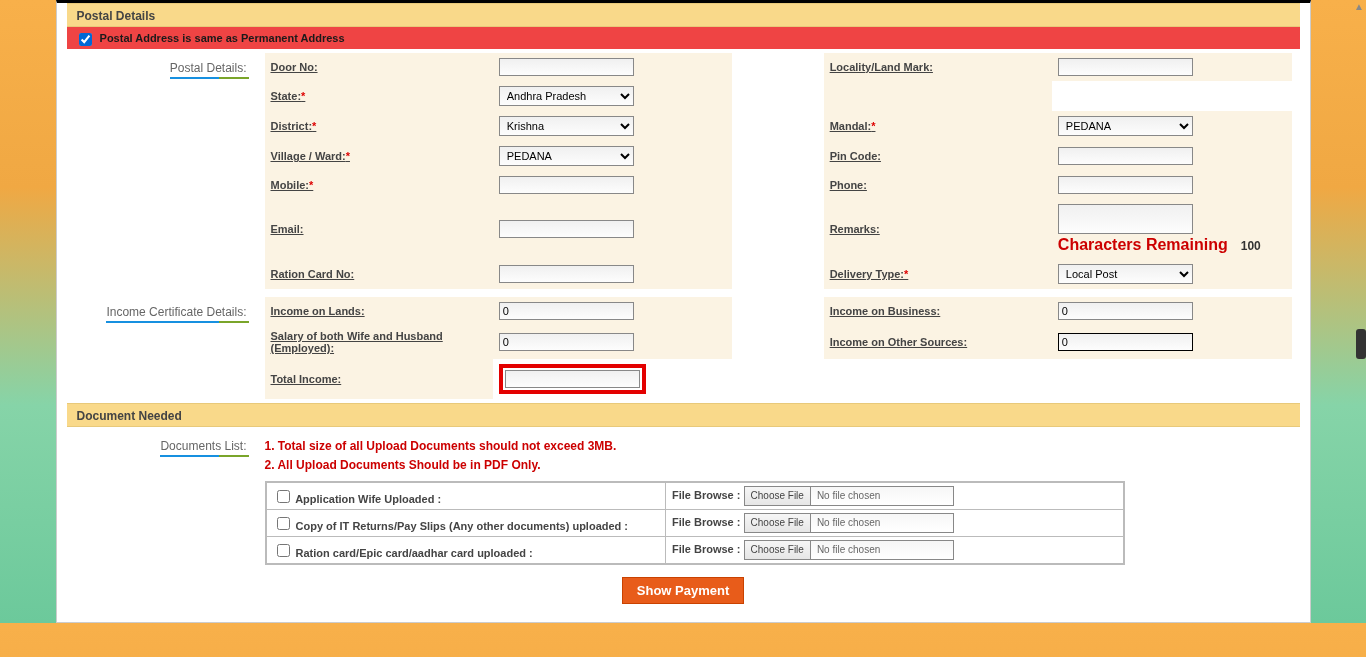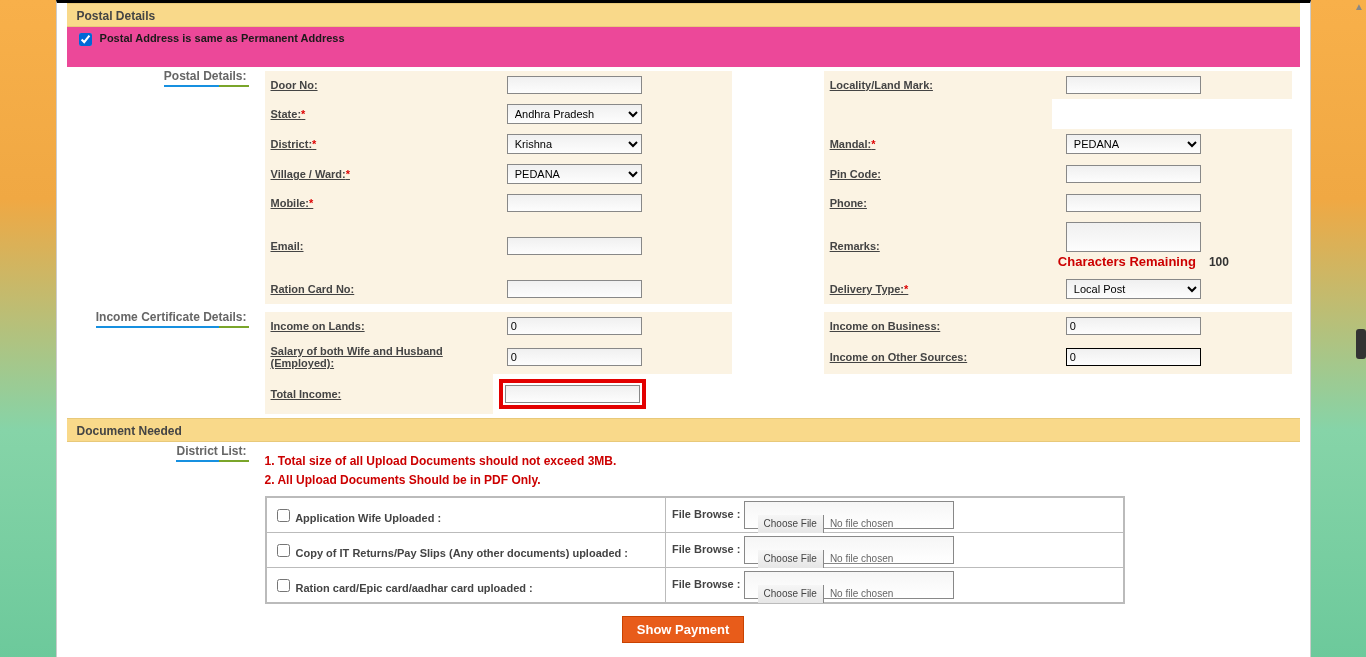--- a/index.html
+++ b/index.html
@@ -2,50 +2,50 @@
 <html><head>
 <meta charset="utf-8">
 <style>
   * { box-sizing: border-box; }
   html, body { margin:0; padding:0; font-family: Verdana, Arial, sans-serif; font-size:11px; color:#333; }
   body { background: linear-gradient(to bottom, #f8b04a 0%, #f0a843 30%, #86d4a8 65%, #6cc99b 100%); }
   .page-wrap { width:1255px; margin:0 auto; }
   .outer { background:#fff; border:1px solid #ccc; border-top:3px solid #000; }
   .content { padding:0 10px 10px; background:#fff; }
   .section-header { background:#f9d98a; height:24px; line-height:24px; padding-left:10px; font-weight:bold; font-size:12px; color:#444; border-top:1px solid #e8c97a; border-bottom:1px solid #e8c97a; }
-  .subhead { background:#ec4899; height:40px; line-height:22px; padding-left:8px; font-size:11px; font-weight:bold; color:#1a1a1a; }
+  .subhead { background:#ef4444; height:22px; line-height:22px; padding-left:8px; font-size:11px; font-weight:bold; color:#1a1a1a; }
   .subhead input[type=checkbox] { vertical-align:middle; margin-right:5px; accent-color:#0068d6; }
   .two-col { display:flex; }
-  .side-label-col { width:190px; text-align:right; padding:2px 10px 2px; font-size:12px; font-weight:bold; color:#666; }
+  .side-label-col { width:190px; text-align:right; padding:12px 10px 2px; font-size:12px; font-weight:normal; color:#666; }
   .side-underline { display:inline-block; border-bottom:2px solid #1790e0; padding-bottom:2px; position:relative; }
   .side-underline::after { content:""; position:absolute; right:-2px; bottom:-2px; width:30px; height:2px; background:#7aa52a; }
   .fields-col { flex:1; padding:4px 8px; }
   table.ftable { width:100%; border-collapse:collapse; }
   table.ftable td { padding:5px 6px; vertical-align:middle; font-size:11px; font-weight:bold; color:#444; }
   table.ftable td.lbl { width:200px; background:#fbf3e3;text-decoration:underline; }
   table.ftable td.val { width:210px; background:#fbf3e3; }
   table.ftable td.sep { width:80px; }
   .req { color:#d00; font-weight:bold; }
   input[type=text].fld, select.fld, textarea.fld {
     width:135px; height:18px; font-size:11px;
     background:linear-gradient(#f0f0f0,#fdfdfd);
-    border:1px solid #888; padding:0 3px;margin-left:8px;
+    border:1px solid #888; padding:0 3px;
   }
   select.fld { width:135px; height:20px; }
   textarea.fld { height:30px; width:135px; resize:none; }
-  .chars-remain { color:#c00; font-weight:bold; font-size:13px; }
+  .chars-remain { color:#c00; font-weight:bold; font-size:16px; }
   .chars-count { color:#333; font-weight:bold; font-size:12px; margin-left:10px; }
   .red-box { border:4px solid #e30000; padding:2px; display:inline-block; }
   .red-box input { background:linear-gradient(#f0f0f0,#fdfdfd); border:1px solid #888; width:135px; height:18px; }
   .doc-notes { color:#c00; font-size:12px; font-weight:bold; line-height:1.6; padding:6px 0; }
   table.docs { width:860px; border:2px solid #bbb; border-collapse:collapse; }
   table.docs td { border:1px solid #bbb; padding:3px 6px; font-size:11px; font-weight:bold; color:#444; vertical-align:middle; }
   table.docs td.check { width:400px; }
   .file-label { white-space:nowrap; }
-  .file-wrap { display:inline-block; border:1px solid #888; background:linear-gradient(#f6f6f6,#fff); height:20px; line-height:18px; width:210px; font-size:10px; padding:13px; vertical-align:middle; }
+  .file-wrap { display:inline-block; border:1px solid #888; background:linear-gradient(#f6f6f6,#fff); height:20px; line-height:18px; width:210px; font-size:10px; padding:0; vertical-align:middle; }
   .file-wrap .btn { display:inline-block; background:linear-gradient(#f6f6f6,#e6e6e6); border-right:1px solid #888; padding:0 6px; height:18px; line-height:18px; cursor:pointer; font-weight:normal; }
   .file-wrap .txt { display:inline-block; padding:0 6px; font-weight:normal; color:#666; }
   .show-payment-wrap { text-align:center; padding:8px 0; }
   .show-payment {
     display:inline-block; background:#e85c1a; color:#ffffff; font-weight:bold; font-size:13px;
     padding:5px 14px; border:1px solid #c94200; cursor:pointer;
   }
   .scroll-mark { position:fixed; right:0; top:50%; width:10px; height:30px; background:#333; border-radius:3px; }
   .scroll-ind-top { position:fixed; right:0; top:0; width:14px; height:14px; color:#888; font-size:10px; text-align:center; line-height:14px; }
 </style>
@@ -156,21 +156,21 @@
                   <td></td>
             </tr>
           </tbody>
             </table>
         </div>
       </div>
 
       <div class="section-header">Document Needed</div>
       <div class="two-col">
         <div class="side-label-col">
-          <span class="side-underline">District List:</span>
+          <span class="side-underline">Documents List:</span>
         </div>
         <div class="fields-col">
           <div class="doc-notes">
             <div>1. Total size of all Upload Documents should not exceed 3MB.</div>
             <div>2. All Upload Documents Should be in PDF Only.</div>
           </div>
           <table class="docs">
             <tbody>
                 <tr>
               <td class="check"><input type="checkbox" style=""> <span>Application Wife Uploaded :</span></td>

